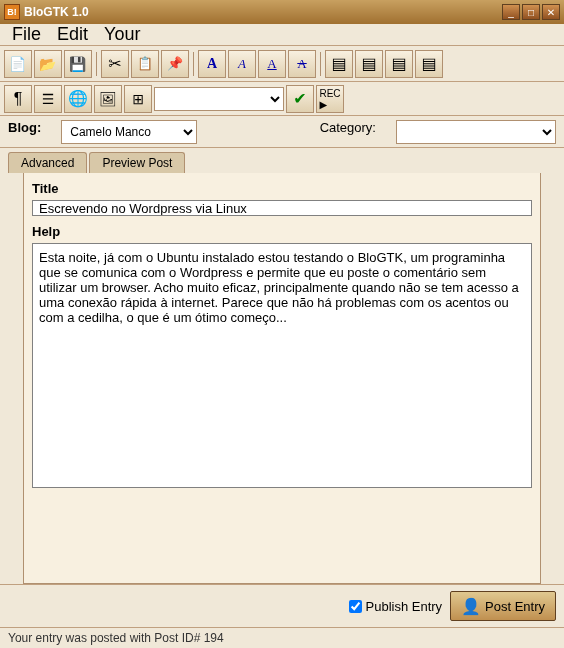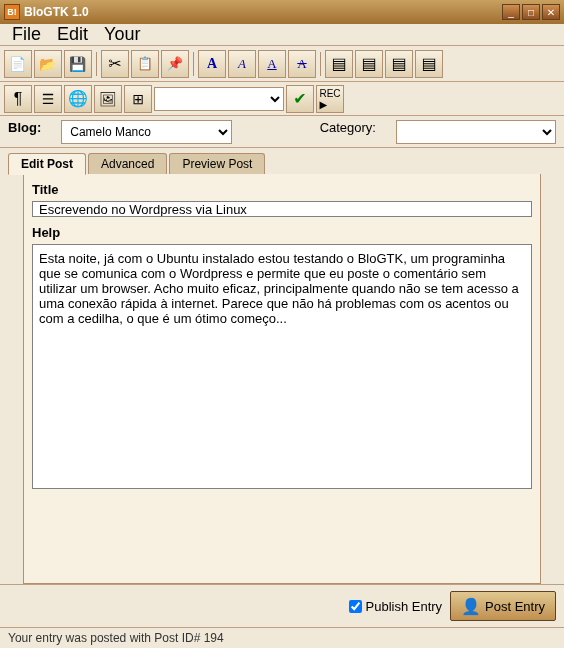--- a/index.html
+++ b/index.html
@@ -133,21 +133,21 @@
       border-bottom: 1px solid #c0a080;
       height: 32px;
     }
     .blog-label { font-weight: bold; font-size: 13px; }
     .blog-select {
       border: 1px solid #b09070;
       background: white;
       padding: 2px 4px;
       height: 24px;
       font-size: 12px;
-      width: 171px;
+      width: 136px;
     }
     .category-label { font-weight: normal; font-size: 13px; margin-left: auto; }
     .category-select {
       border: 1px solid #b09070;
       background: white;
       padding: 2px 4px;
       height: 24px;
       font-size: 12px;
       width: 160px;
     }
@@ -323,21 +323,20 @@
     <select class="blog-select">
       <option>Camelo Manco</option>
     </select>
     <span class="category-label">Category:</span>
     <select class="category-select">
       <option value=""></option>
     </select>
   </div>
 
   <div class="tab-bar">
-    <div class="tab active">Edit Post</div>
     <div class="tab">Advanced</div>
     <div class="tab">Preview Post</div>
   </div>
 
   <div class="tab-content-area">
     <div class="field-label">Title</div>
     <input type="text" class="title-input" value="Escrevendo no Wordpress via Linux" style="">
     <div class="field-label">Help</div>
     <textarea class="entry-textarea" style="">Esta noite, já com o Ubuntu instalado estou testando o BloGTK, um programinha que se comunica com o Wordpress e permite que eu poste o comentário sem utilizar um browser. Acho muito eficaz, principalmente quando não se tem acesso a uma conexão rápida à internet. Parece que não há problemas com os acentos ou com a cedilha, o que é um ótimo começo...</textarea>
   </div>

